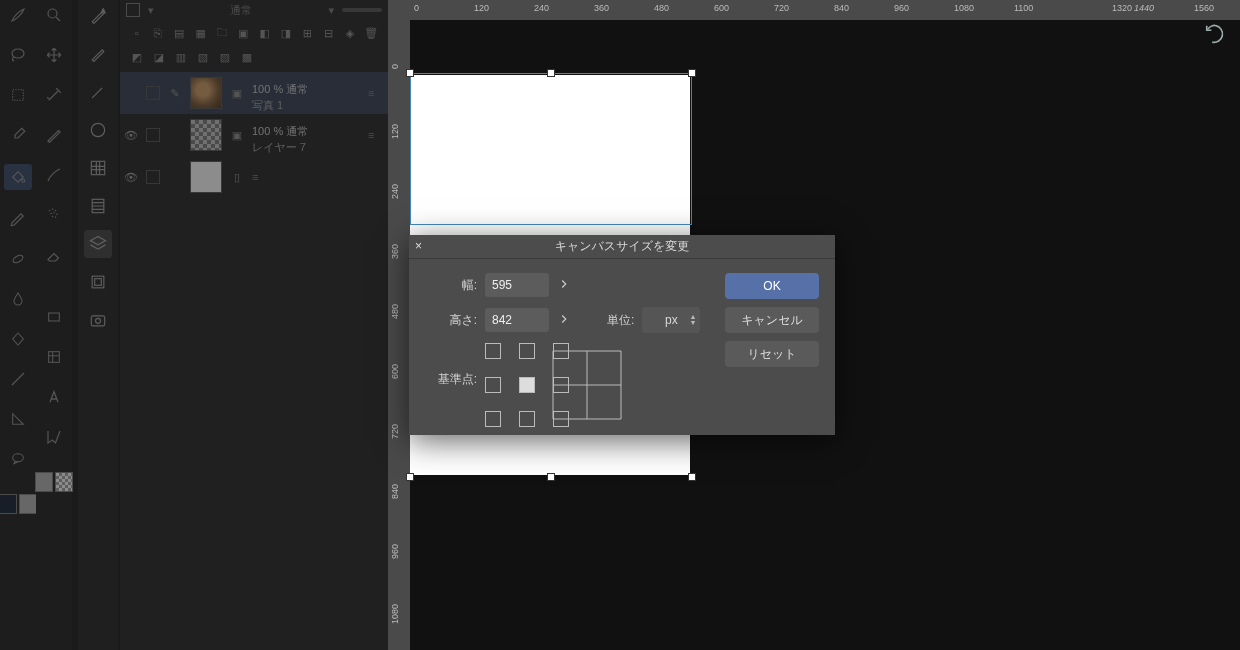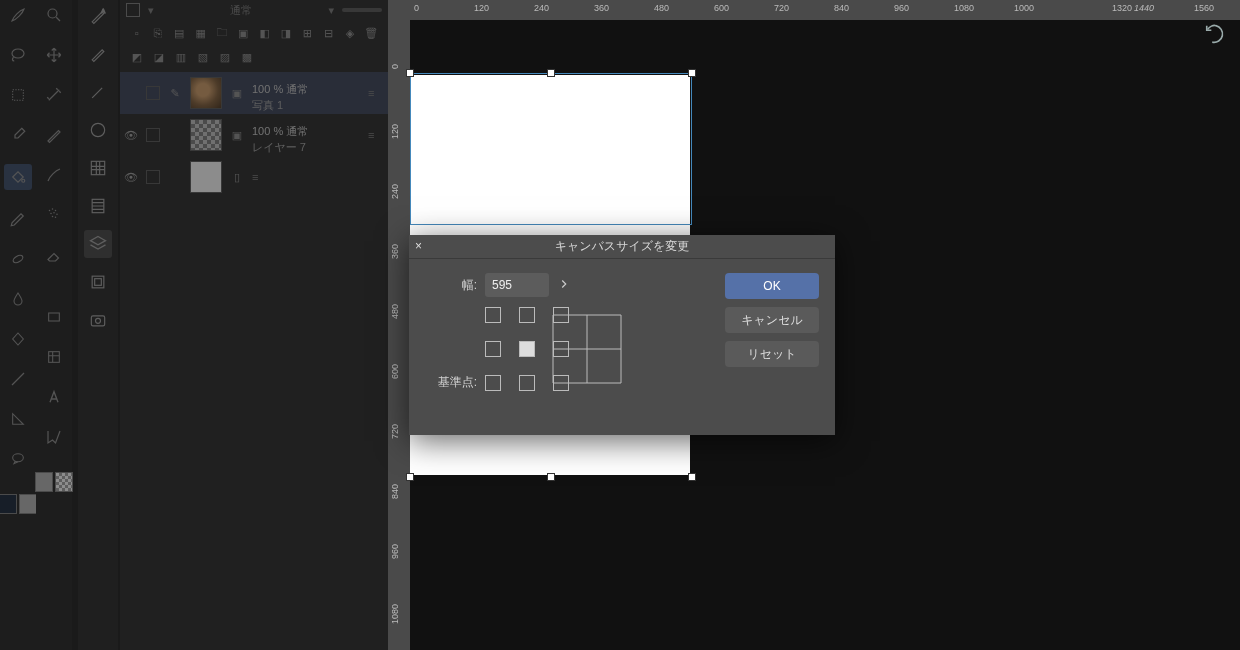--- a/index.html
+++ b/index.html
@@ -347,21 +347,21 @@
       <div class="tick" style="left: 4px;">0</div>
       <div class="tick" style="left: 64px;">120</div>
       <div class="tick" style="left: 124px;">240</div>
       <div class="tick" style="left: 184px;">360</div>
       <div class="tick" style="left: 244px;">480</div>
       <div class="tick" style="left: 304px;">600</div>
       <div class="tick" style="left: 364px;">720</div>
       <div class="tick" style="left: 424px;">840</div>
       <div class="tick" style="left: 484px;">960</div>
       <div class="tick" style="left: 544px;">1080</div>
-      <div class="tick" style="left: 604px;">1000</div>
+      <div class="tick" style="left: 604px;">1100</div>
       <div class="tick" style="left: 664px; margin-left: 38px;">1320</div>
       <div class="tick" style="left: 724px; font-style: italic;">1440</div>
       <div class="tick" style="left: 784px;">1560</div>
     </div>
   <div class="ruler-v" id="rulerV">
       <div class="tick" style="top: 44px;">0</div>
       <div class="tick" style="top: 104px;">120</div>
       <div class="tick" style="top: 164px;">240</div>
       <div class="tick" style="top: 224px;">360</div>
       <div class="tick" style="top: 284px;">480</div>
@@ -396,21 +396,37 @@
   </div>
   <div class="dlg-body">
     <div class="dlg-left">
       <div class="drow">
         <div class="dlbl">幅:</div>
         <input class="dinp" value="595" style="">
         <div class="chev"><svg viewBox="0 0 24 24" width="14" height="14" fill="none" stroke="currentColor" stroke-width="2">
               <path d="M9 6l6 6-6 6"></path>
             </svg></div>
       </div>
-      <div class="drow" style="align-items:flex-end;margin-top:4px;position:relative">
+      <div class="drow">
+        <div class="dlbl">高さ:</div>
+        <input class="dinp" value="842" style="">
+        <div class="chev"><svg viewBox="0 0 24 24" width="14" height="14" fill="none" stroke="currentColor" stroke-width="2">
+              <path d="M9 6l6 6-6 6"></path>
+            </svg></div>
+        <div style="width:18px"></div>
+        <div class="dlbl" style="width:auto">単位:</div>
+        <div class="dsel">
+          <span>px</span>
+          <div class="dsel-arrows">
+              <span>▲</span>
+              <span>▼</span>
+            </div>
+        </div>
+      </div>
+      <div class="drow" style="align-items:flex-start;margin-top:4px;position:relative">
         <div class="dlbl" style="padding-top:28px">基準点:</div>
         <div style="position:relative">
           <svg class="anchor-lines" viewBox="0 0 84 84">
             <line x1="8" y1="8" x2="76" y2="8" stroke="#bbb" stroke-width="1"></line>
             <line x1="8" y1="42" x2="76" y2="42" stroke="#bbb" stroke-width="1"></line>
             <line x1="8" y1="76" x2="76" y2="76" stroke="#bbb" stroke-width="1"></line>
             <line x1="8" y1="8" x2="8" y2="76" stroke="#bbb" stroke-width="1"></line>
             <line x1="42" y1="8" x2="42" y2="76" stroke="#bbb" stroke-width="1"></line>
             <line x1="76" y1="8" x2="76" y2="76" stroke="#bbb" stroke-width="1"></line>
           </svg>

